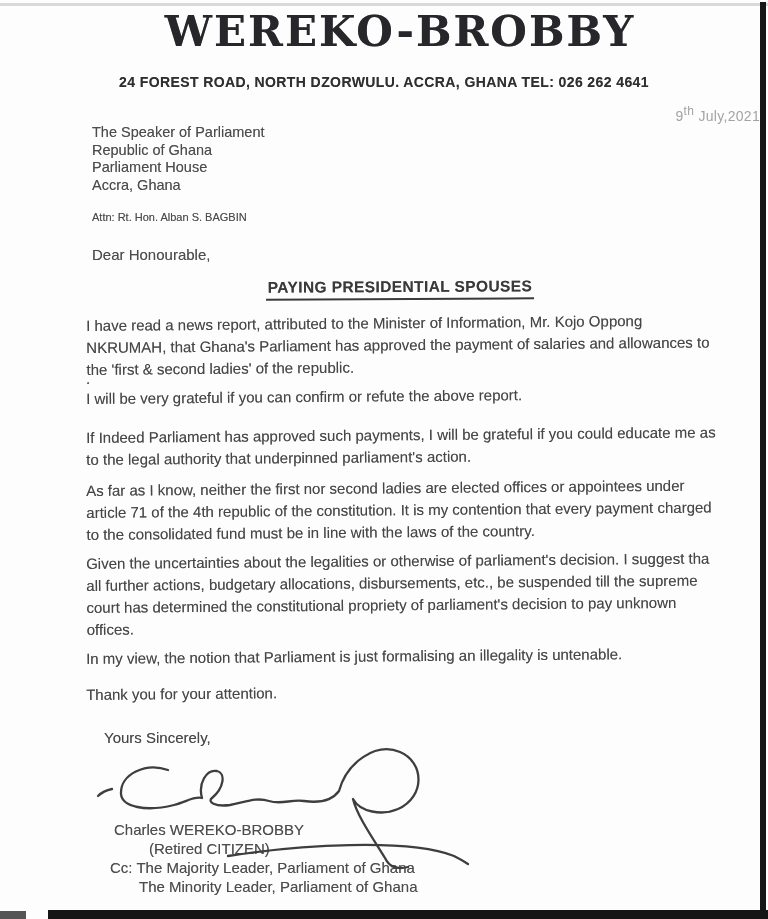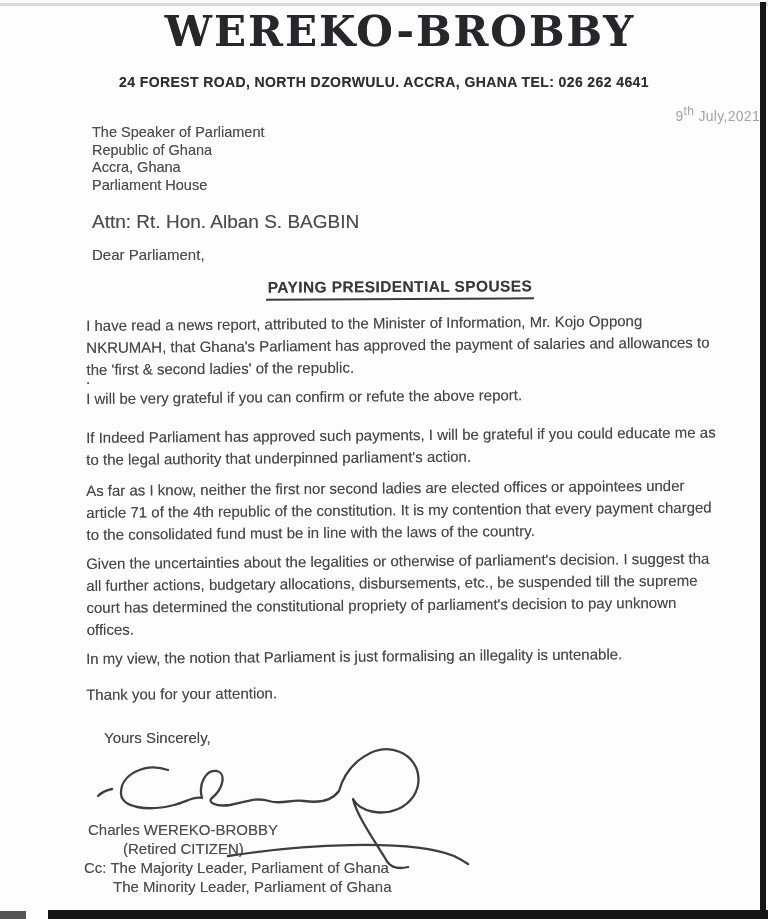--- a/index.html
+++ b/index.html
@@ -36,40 +36,40 @@
   }
   .date-line{
     position:absolute;top:104px;right:8px;font-size:14px;color:var(--date-ink);
     letter-spacing:.3px;
   }
   .date-line sup{font-size:12px;}
 
   .scan-text{text-shadow:0 0 .6px rgba(40,40,40,.45);}
 
   .recipient-block{position:absolute;top:124px;left:92px;font-size:14.5px;line-height:17.5px;color:#4d4d4d;}
-  .attention-line{position:absolute;top:211px;left:92px;font-size:19px;color:#4d4d4d;}
+  .attention-line{position:absolute;top:211px;left:92px;font-size:11px;color:#4d4d4d;}
   .salutation-line{position:absolute;top:246px;left:92px;font-size:15px;color:#4d4d4d;}
 
   .subject-wrap{position:absolute;top:278px;left:30px;width:740px;text-align:center;transform:rotate(-0.3deg);}
   .subject-title{
     display:inline-block;font-weight:bold;font-size:15.5px;letter-spacing:.4px;
     color:#3a3a3a;border-bottom:2px solid #3a3a3a;padding:0 2px 2px 2px;
     text-shadow:0 0 .6px rgba(0,0,0,.4);
   }
 
   .para{position:absolute;left:86px;width:700px;font-size:15px;line-height:22px;
         transform:rotate(-0.5deg);transform-origin:left top;}
   .para .line{white-space:nowrap;}
   .p1{top:315px;} .p-dot{top:372px;line-height:14px;} .p2{top:388px;}
   .p3{top:427px;} .p4{top:480px;} .p5{top:553px;} .p6{top:648px;} .p7{top:684px;}
   .closing-line{position:absolute;top:729px;left:104px;font-size:15px;}
 
   .signature-svg{position:absolute;top:746px;left:88px;z-index:3;}
 
-  .signer-block{position:absolute;top:820px;left:0;width:760px;font-size:15px;line-height:19px;color:#4d4d4d;}
+  .signer-block{position:absolute;top:820px;left:0;width:760px;font-size:15px;line-height:19px;color:#4d4d4d;padding-left:26px;}
   .signer-name{margin-left:88px;}
   .signer-title{margin-left:123px;}
   .cc-line1{margin-left:84px;}
   .cc-line2,.cc-line3{margin-left:113px;}
 </style>
 </head>
 <body>
 
 <div class="page">
 
@@ -77,27 +77,27 @@
 
   <div class="letterhead-name scan-text">WEREKO-BROBBY</div>
 
   <div class="letterhead-address">24 FOREST ROAD, NORTH DZORWULU. ACCRA, GHANA TEL: 026 262 4641</div>
 
   <div class="date-line"><span>9</span><sup>th</sup><span> July,2021</span></div>
 
   <div class="recipient-block scan-text">
     <div>The Speaker of Parliament</div>
     <div>Republic of Ghana</div>
+    <div>Parliament House</div>
     <div>Accra, Ghana</div>
-    <div>Parliament House</div>
   </div>
 
   <div class="attention-line scan-text">Attn: Rt. Hon. Alban S. BAGBIN</div>
 
-  <div class="salutation-line scan-text">Dear Parliament,</div>
+  <div class="salutation-line scan-text">Dear Honourable,</div>
 
   <div class="subject-wrap">
     <span class="subject-title">PAYING PRESIDENTIAL SPOUSES</span>
   </div>
 
   <div class="para p1 scan-text">
     <div class="line">I have read a news report, attributed to the Minister of Information, Mr. Kojo Oppong</div>
     <div class="line">NKRUMAH, that Ghana's Parliament has approved the payment of salaries and allowances to</div>
     <div class="line">the 'first &amp; second ladies' of the republic.</div>
   </div>

